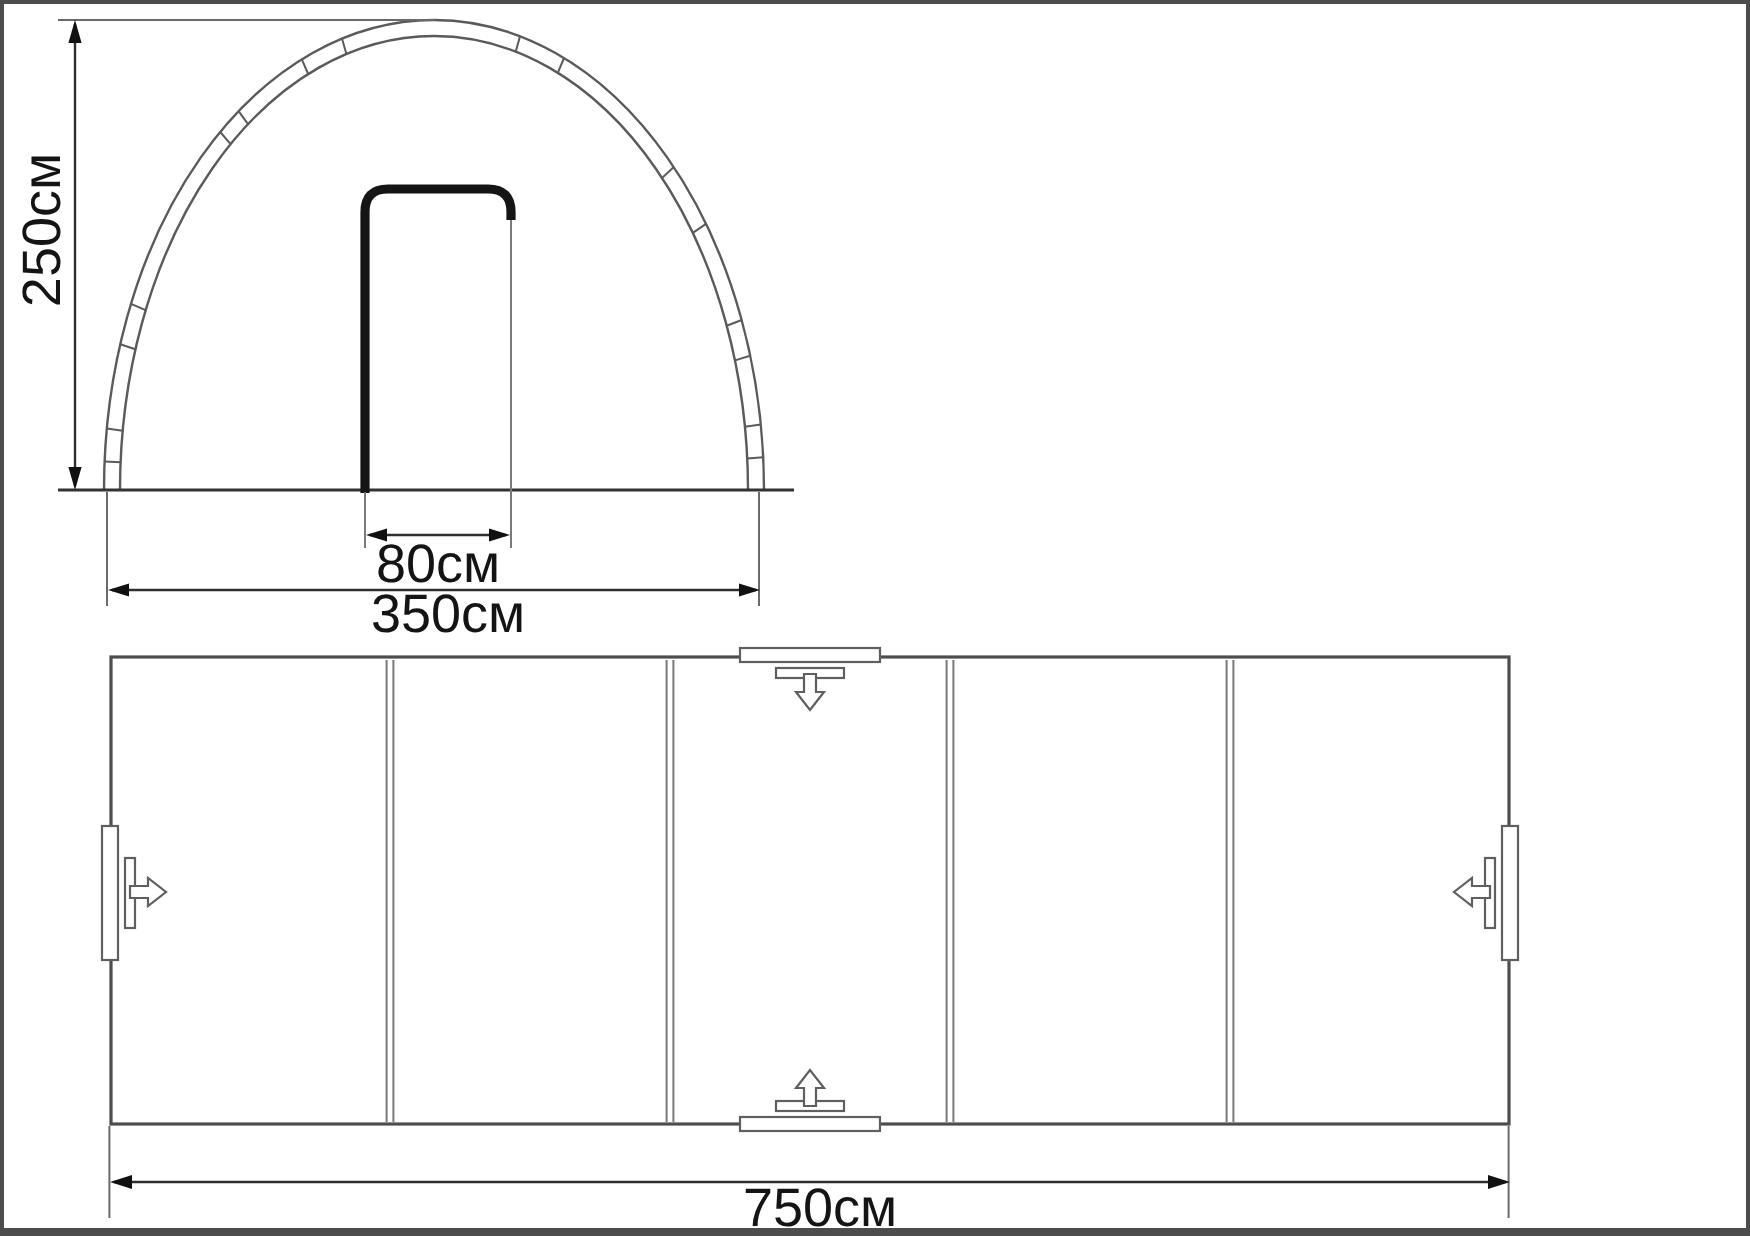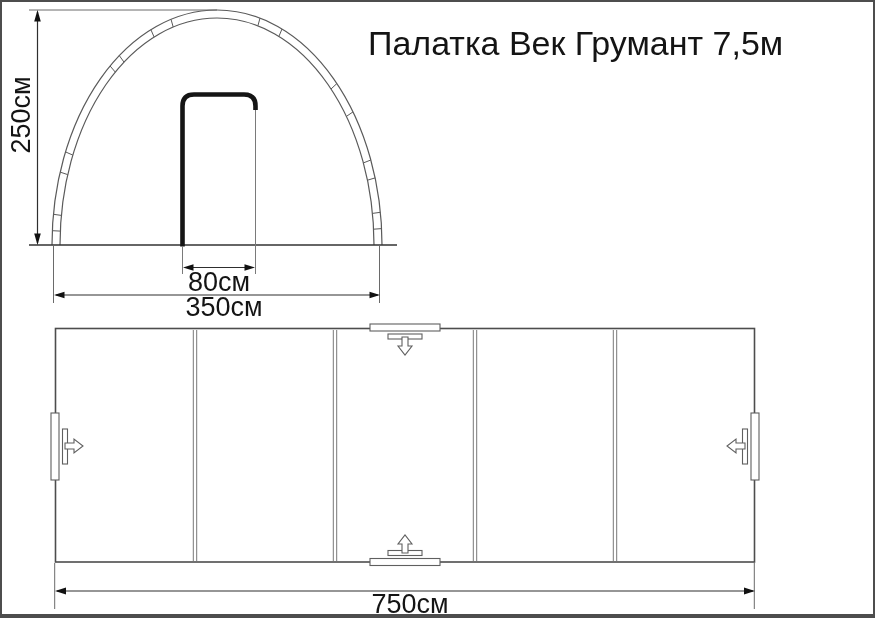--- a/index.html
+++ b/index.html
@@ -38,21 +38,20 @@
   .panel   { stroke:#4d4d4d; stroke-width:1.6; fill:none; }
   .divider { stroke:#787878; stroke-width:1;   fill:none; }
   .bar     { fill:#ffffff; stroke:#5f5f5f; stroke-width:1.1; }
   .oarrow  { fill:#ffffff; stroke:#5f5f5f; stroke-width:1.1; stroke-linejoin:miter; }
 </style>
 </head>
 <body>
 
 <div id="page">
 
-  <div id="title">Палатка Век Грумант 7,5м</div>
 
   <svg width="875" height="618" viewBox="0 0 875 618">
 
     <g>
 
       <g>
         <path class="arc" d="M 50 243 A 165 235 0 0 1 380 243"></path>
         <path class="arc" d="M 58 243 A 157 227 0 0 1 372 243"></path>
       </g>
 

